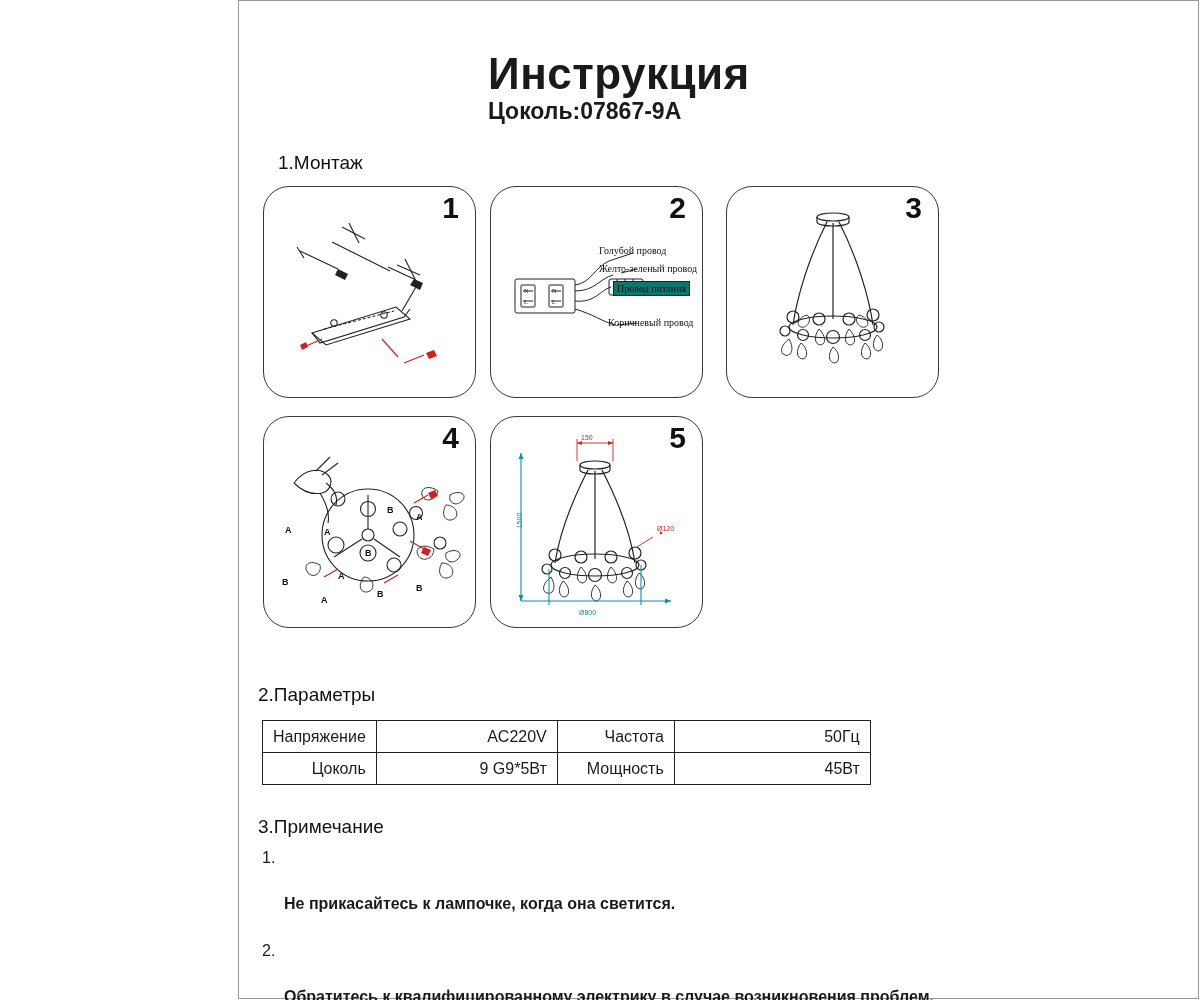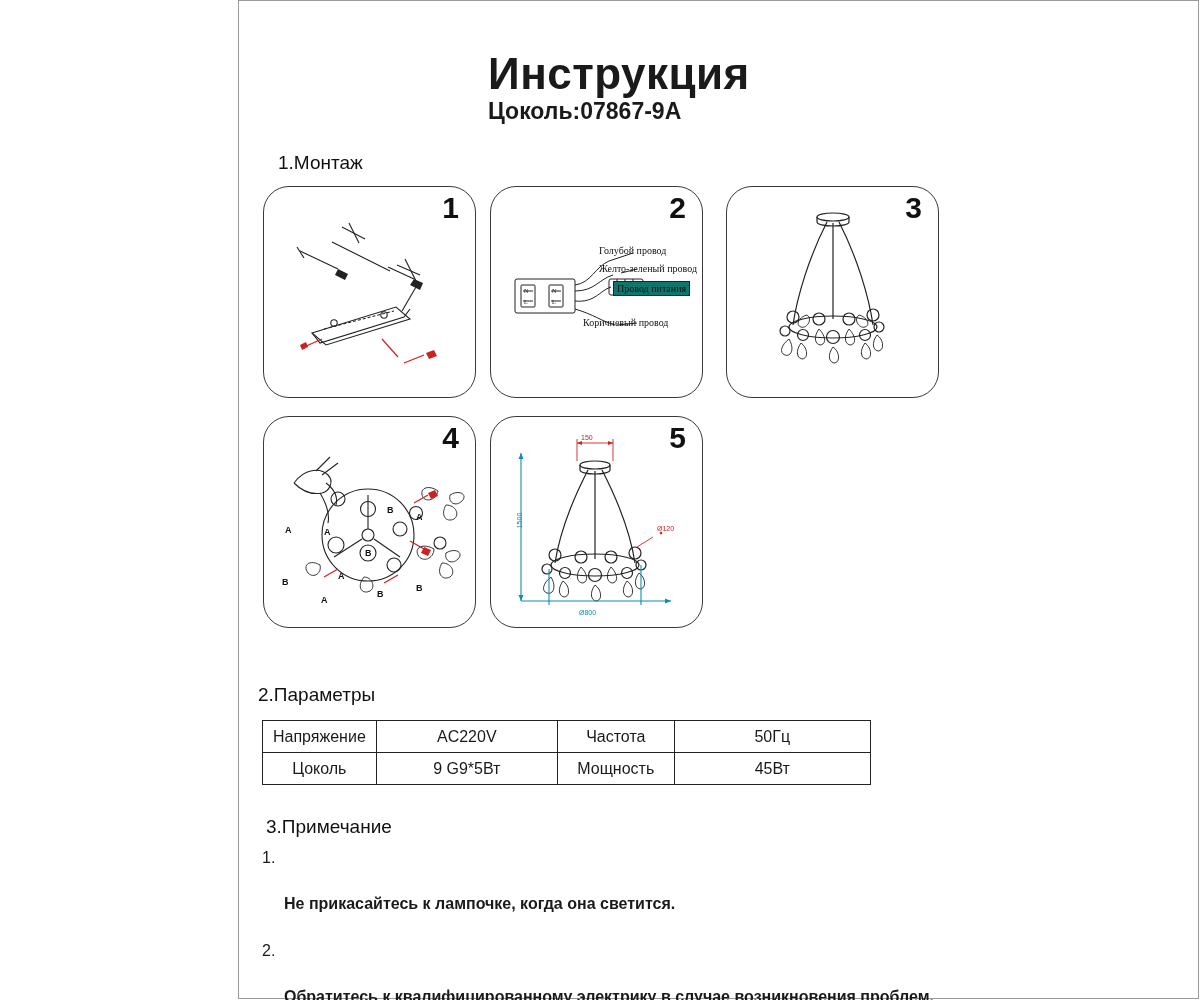--- a/index.html
+++ b/index.html
@@ -55,21 +55,21 @@
     font-size: 23px;
     font-weight: bold;
   }
   .section-h {
     position: absolute;
     font-size: 19px;
     color: #111;
   }
   #sec1 { left: 0px; top: 124px; margin-left: 20px; }
   #sec2 { left: 0px; top: 656px; }
-  #sec3 { left: 8px; top: 788px; }
+  #sec3 { left: 0px; top: 788px; }
 
   
   .box {
     position: absolute;
     border: 1.6px solid #3a3a3a;
     border-radius: 26px;
     box-sizing: border-box;
     background: #fff;
   }
   .box .num {
@@ -119,21 +119,21 @@
   table.params {
     position: absolute;
     left: 4px;
     top: 692px;
     border-collapse: collapse;
     font-size: 16px;
   }
   table.params td {
     border: 1px solid #222;
     height: 31px;
-    text-align: center;
+    text-align: right;
     padding: 0 10px;
     white-space: nowrap;
   }
   td.c1 { width: 90px; }
   td.c2 { width: 160px; }
   td.c3 { width: 96px; }
   td.c4 { width: 175px; }
 
   
   .notes {
@@ -237,21 +237,21 @@
         </g>
 
         <text x="33" y="106" font-size="6" font-family="Liberation Serif, serif" fill="#111">N</text>
         <text x="33" y="117" font-size="6" font-family="Liberation Serif, serif" fill="#111">L</text>
         <text x="61" y="106" font-size="6" font-family="Liberation Serif, serif" fill="#111">N</text>
         <text x="61" y="117" font-size="6" font-family="Liberation Serif, serif" fill="#111">L</text>
       </svg>
       <div class="lbl" style="left:108px; top:58px;">Голубой провод</div>
       <div class="lbl" style="left:108px; top:76px;">Желто-зеленый провод</div>
       <div class="lbl" style="left:122px; top:94px; border:1px solid #222; padding:1px 3px; background:#0f766e;">Провод питания</div>
-      <div class="lbl" style="left:92px; top:130px;">Коричневый провод</div>
+      <div class="lbl" style="left:117px; top:130px;">Коричневый провод</div>
     </div>
 
     <div class="box" id="box3">
       <div class="num">3</div>
       <svg width="213" height="212" viewBox="0 0 213 212">
         <g stroke="#222" stroke-width="1.2" fill="none">
 
           <ellipse cx="106" cy="30" rx="16" ry="4"></ellipse>
           <path d="M90 30 l0 5 a16 4 0 0 0 32 0 l0 -5"></path>
 

